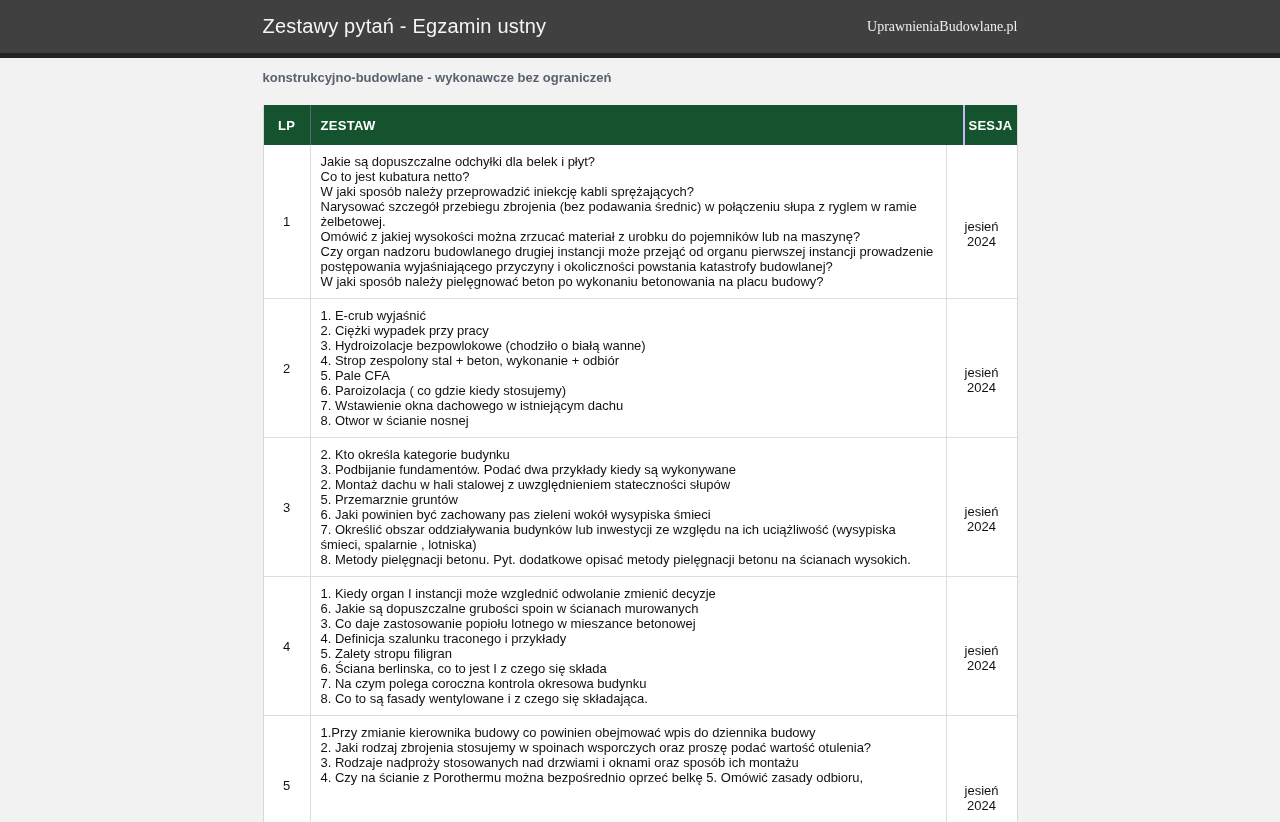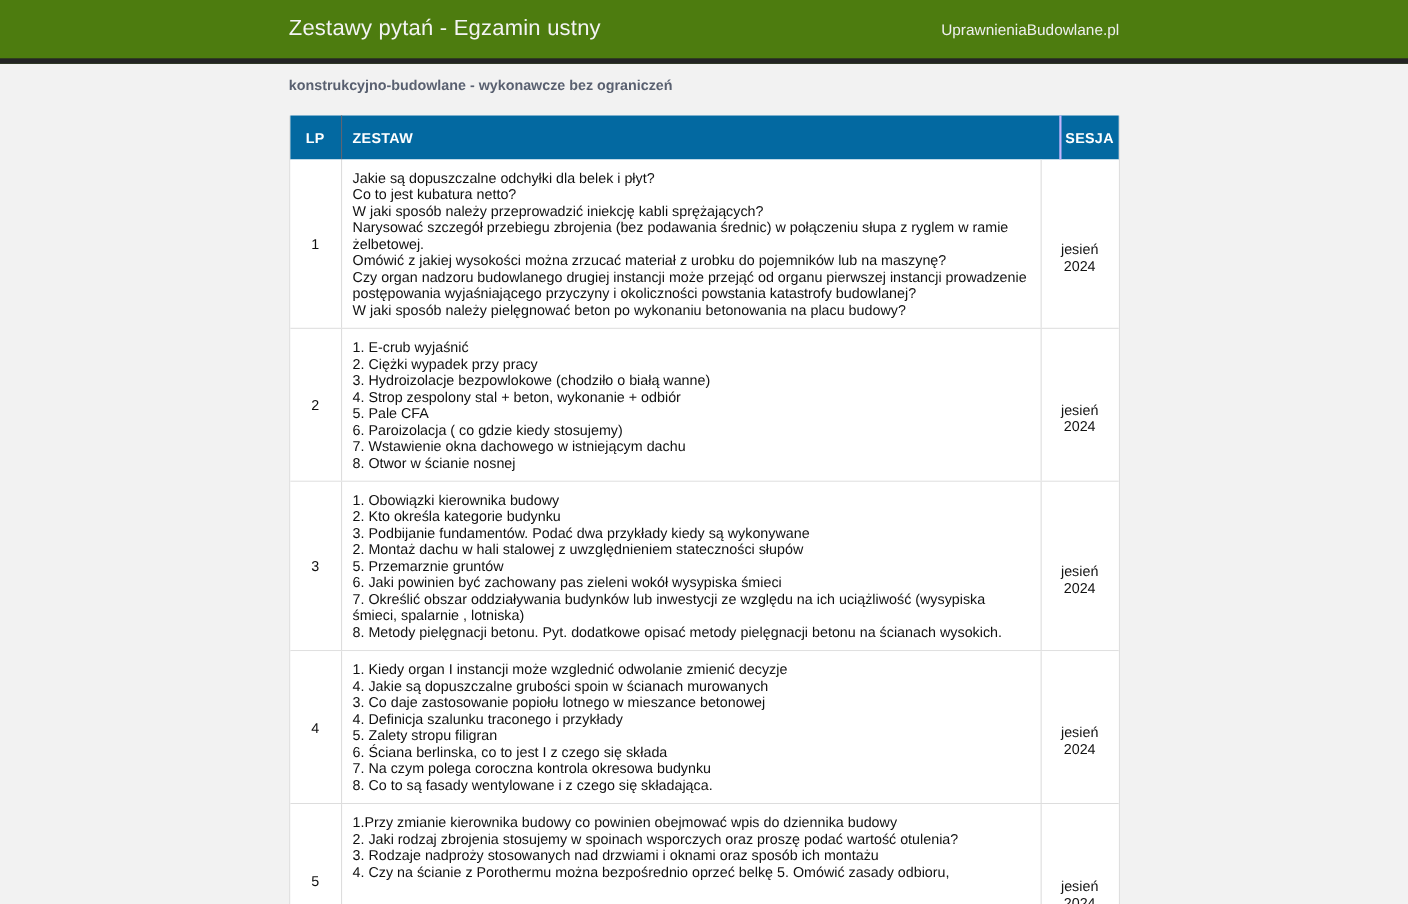--- a/index.html
+++ b/index.html
@@ -7,21 +7,21 @@
     width: 1280px;
     height: 822px;
     overflow: hidden;
     background: #f2f2f2;
     font-family: "Liberation Sans", "DejaVu Sans", sans-serif;
   }
 
   
   .topbar {
     height: 58px;
-    background: #4d7c0f;
+    background: #404040;
     border-bottom: 5px solid #242424;
   }
   .topbar-inner {
     width: 755px;
     margin: 0 auto;
     height: 100%;
     display: flex;
     align-items: center;
     justify-content: space-between;
   }
@@ -30,20 +30,21 @@
     font-size: 20px;
     font-weight: 400;
     letter-spacing: 0.2px;
   }
   .topbar-brand {
     color: #eeeeee;
     font-size: 14px;
     font-weight: 400;
     text-decoration: none;
     cursor: pointer;
+    font-family: Liberation Serif, serif;
   }
 
   
   .content {
     width: 755px;
     margin: 0 auto;
   }
   .subtitle {
     margin-top: 12px;
     font-size: 13px;
@@ -55,21 +56,21 @@
   .qtable {
     margin-top: 20px;
     width: 755px;
     background: #ffffff;
     border-left: 1px solid #d8d8d8;
     border-right: 1px solid #d8d8d8;
   }
   .thead {
     display: flex;
     height: 40px;
-    background: #0369a1;
+    background: #14532d;
     color: #ffffff;
     font-size: 13px;
     font-weight: bold;
     letter-spacing: 0.3px;
   }
   .th {
     display: flex;
     align-items: center;
   }
   .th-lp {
@@ -179,39 +180,38 @@
             <div class="qline">8. Otwor w ścianie nosnej</div>
           </div>
     <div class="td td-sesja">
             <span>jesień 2024</span>
           </div>
   </div>
 
   <div class="trow">
     <div class="td td-lp">3</div>
     <div class="td td-zestaw">
-            <div class="qline">1. Obowiązki kierownika budowy</div>
             <div class="qline">2. Kto określa kategorie budynku</div>
             <div class="qline">3. Podbijanie fundamentów. Podać dwa przykłady kiedy są wykonywane</div>
             <div class="qline">2. Montaż dachu w hali stalowej z uwzględnieniem stateczności słupów</div>
             <div class="qline">5. Przemarznie gruntów</div>
             <div class="qline">6. Jaki powinien być zachowany pas zieleni wokół wysypiska śmieci</div>
             <div class="qline">7. Określić obszar oddziaływania budynków lub inwestycji ze względu na ich uciążliwość (wysypiska śmieci, spalarnie , lotniska)</div>
             <div class="qline">8. Metody pielęgnacji betonu. Pyt. dodatkowe opisać metody pielęgnacji betonu na ścianach wysokich.</div>
           </div>
     <div class="td td-sesja">
             <span>jesień 2024</span>
           </div>
   </div>
 
   <div class="trow">
     <div class="td td-lp">4</div>
     <div class="td td-zestaw">
             <div class="qline">1. Kiedy organ I instancji może wzglednić odwolanie zmienić decyzje</div>
-            <div class="qline">4. Jakie są dopuszczalne grubości spoin w ścianach murowanych</div>
+            <div class="qline">6. Jakie są dopuszczalne grubości spoin w ścianach murowanych</div>
             <div class="qline">3. Co daje zastosowanie popiołu lotnego w mieszance betonowej</div>
             <div class="qline">4. Definicja szalunku traconego i przykłady</div>
             <div class="qline">5. Zalety stropu filigran</div>
             <div class="qline">6. Ściana berlinska, co to jest I z czego się składa</div>
             <div class="qline">7. Na czym polega coroczna kontrola okresowa budynku</div>
             <div class="qline">8. Co to są fasady wentylowane i z czego się składająca.</div>
           </div>
     <div class="td td-sesja">
             <span>jesień 2024</span>
           </div>

